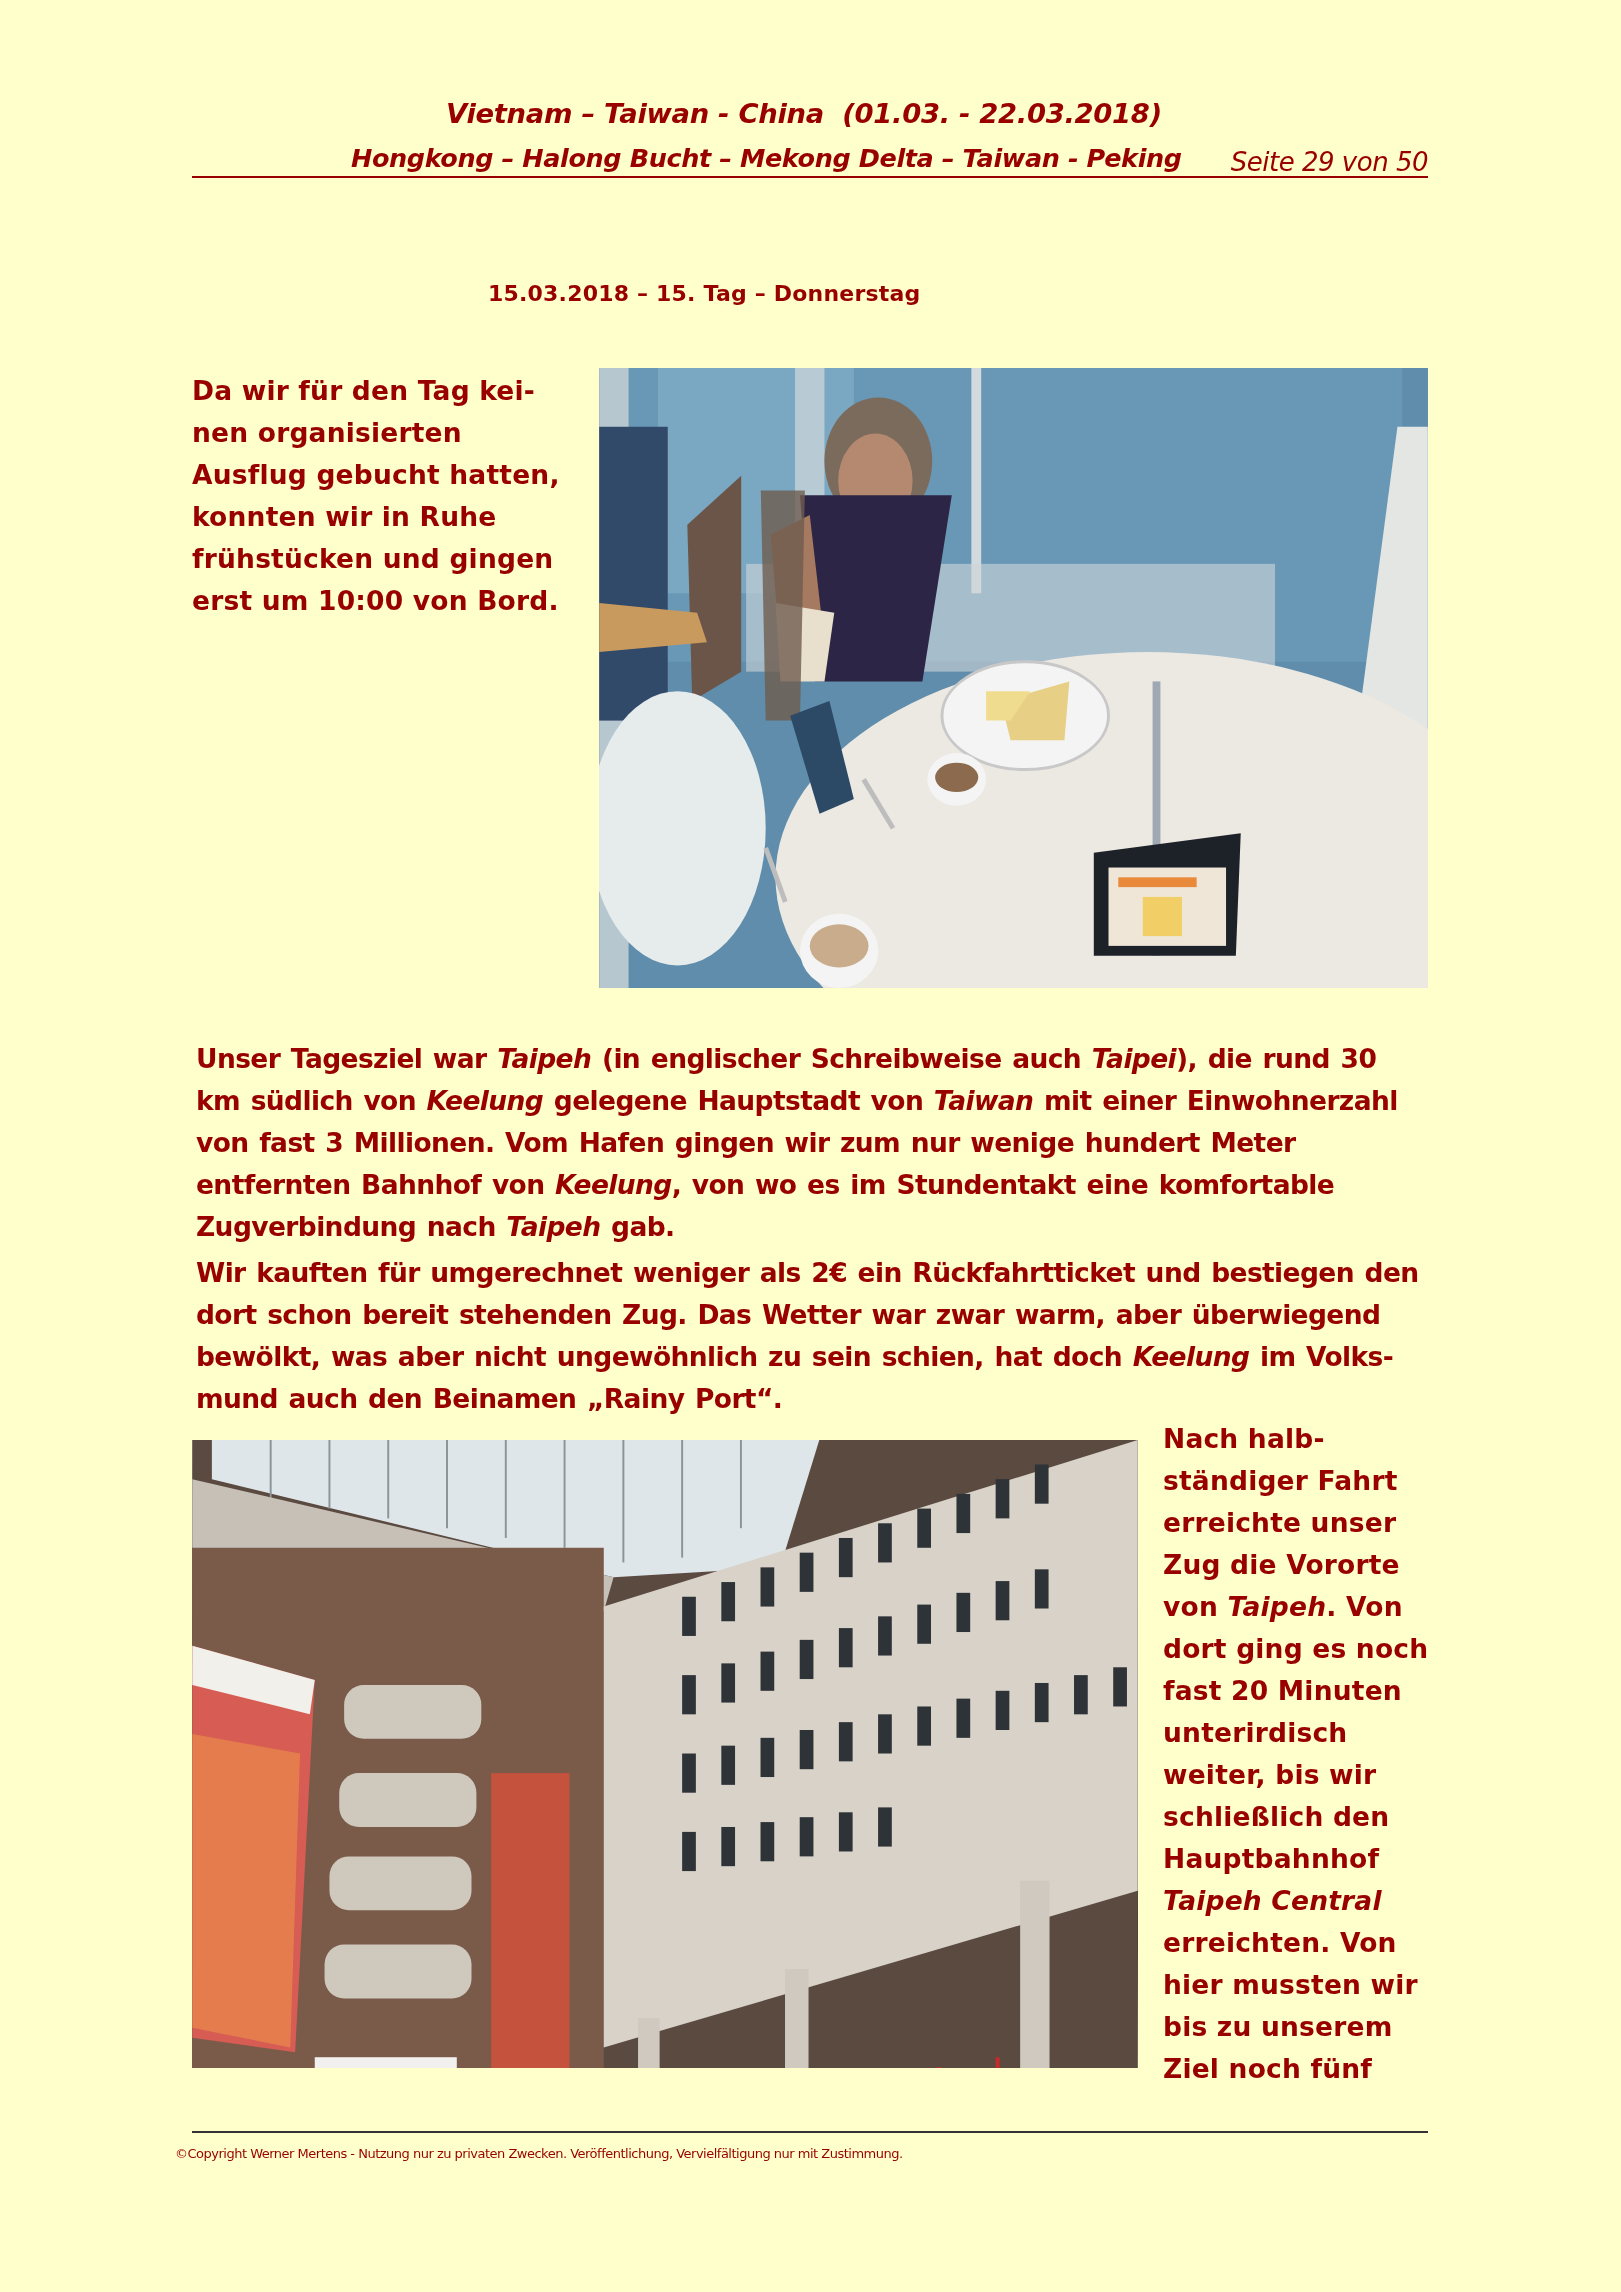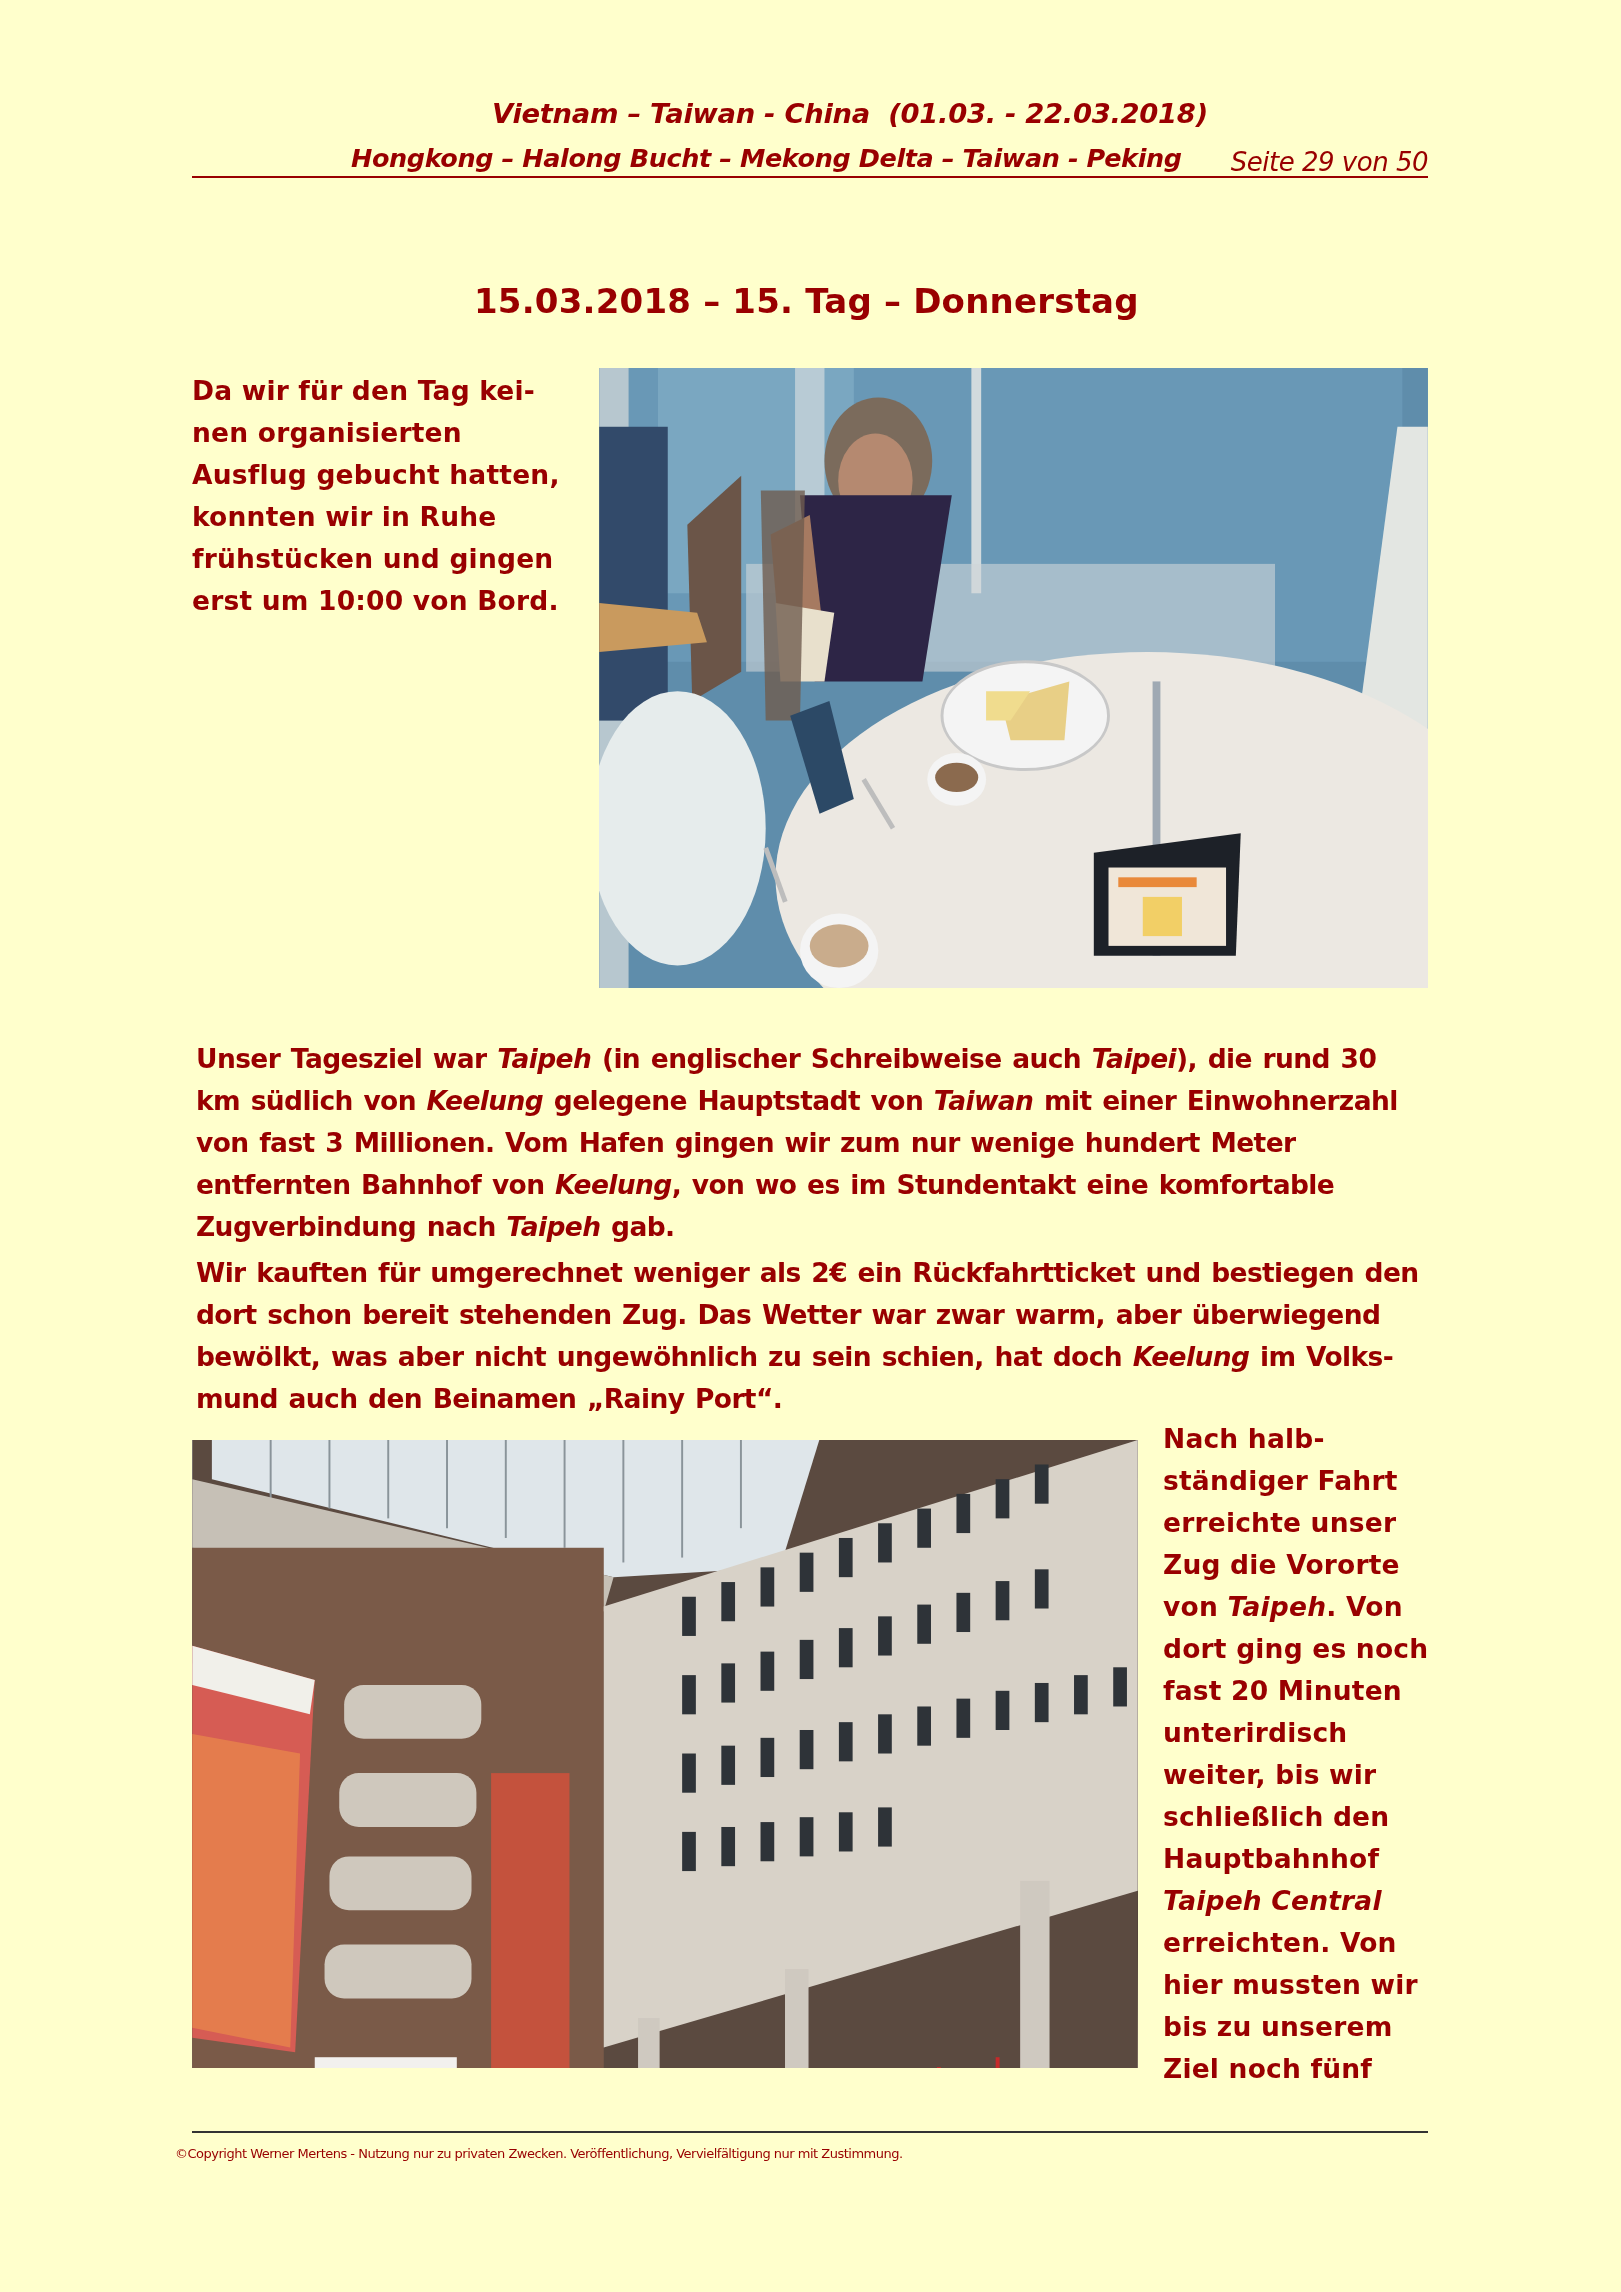--- a/index.html
+++ b/index.html
@@ -13,21 +13,20 @@
       color: #990000;
     }
     .header-line1 {
       position: absolute;
       left: 446px; top: 98px;
       font-size: 27.4px;
       font-style: italic;
       font-weight: bold;
       white-space: pre;
       letter-spacing: -0.3px;
-      margin-left: 46px;
     }
     .header-line2 {
       position: absolute;
       left: 192px; top: 143px;
       width: 1236px;
       height: 33px;
       border-bottom: 2.9px solid #990000;
       white-space: nowrap;
     }
     .header-line2 .route {
@@ -41,22 +40,22 @@
     }
     .header-line2 .page {
       position: absolute;
       right: 0px; top: 3.9px;
       font-size: 26px;
       font-style: italic;
       letter-spacing: -0.5px;
     }
     .day-title {
       position: absolute;
-      left: 474px; top: 281px;
-      font-size: 34px;
+      left: 488px; top: 281px;
+      font-size: 22px;
       font-weight: bold;
       white-space: nowrap;
       letter-spacing: 0.2px;
     }
     .text {
       font-size: 26.5px;
       font-weight: bold;
       line-height: 42px;
       letter-spacing: 0.2px;
     }

